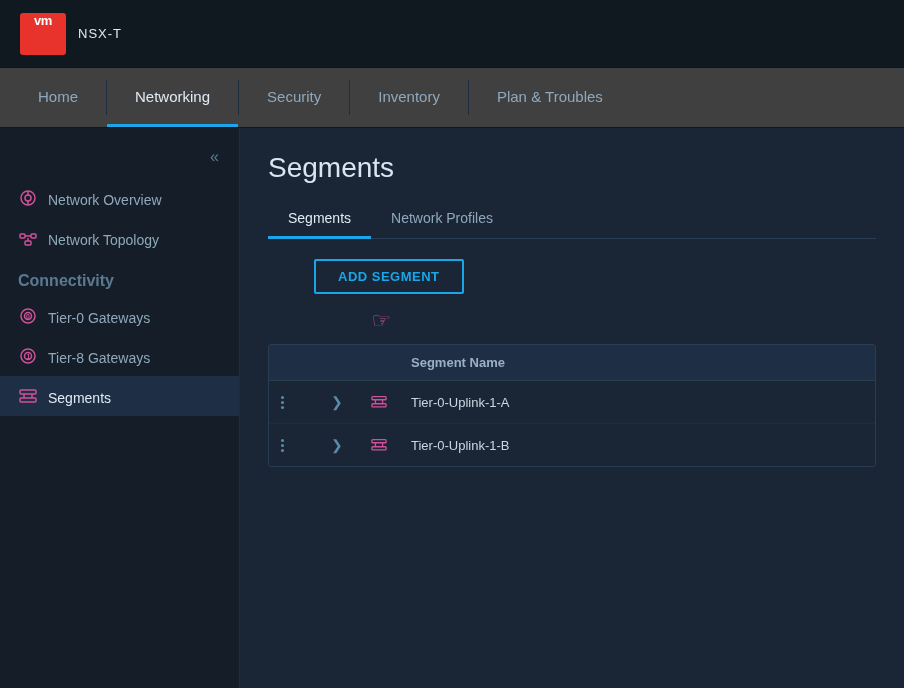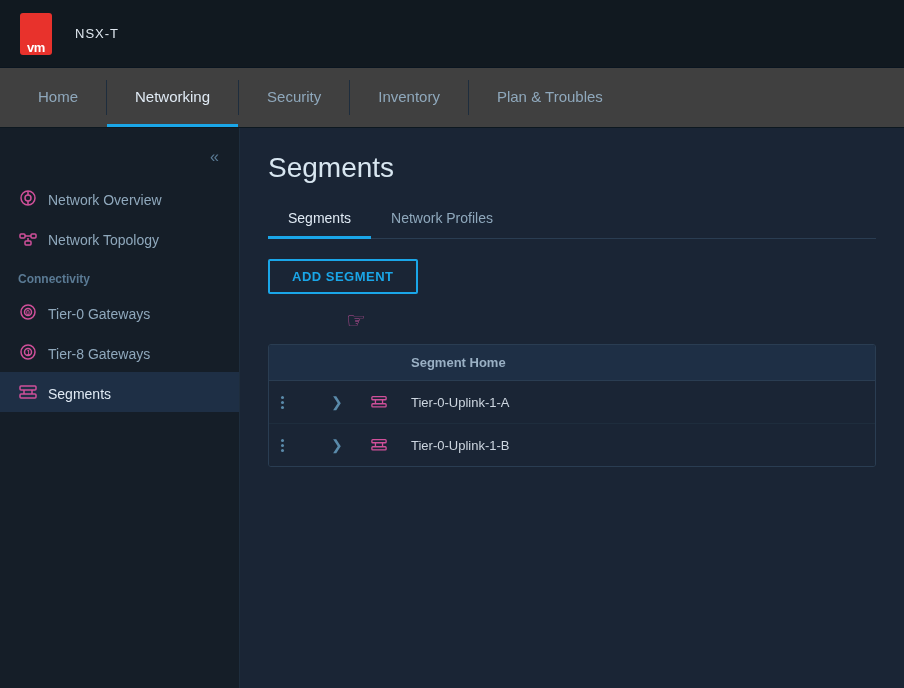--- a/index.html
+++ b/index.html
@@ -16,27 +16,27 @@
     .top-bar {
       background: #111920;
       height: 68px;
       display: flex;
       align-items: center;
       padding: 0 20px;
       border-bottom: 1px solid #0a1520;
     }
     .logo-box {
       background: #e8322c;
-      width: 32px;
+      width: 46px;
       height: 42px;
       display: flex;
-      align-items: flex-end;
+      align-items: flex-start;
       justify-content: center;
       border-radius: 3px;
-      margin-right: 23px;
+      margin-right: 12px;
     }
     .logo-text {
       color: white;
       font-size: 13px;
       font-weight: 700;
       letter-spacing: -0.5px;
     }
     .app-title {
       color: #e0e8f0;
       font-size: 13px;
@@ -106,21 +106,21 @@
       font-size: 14px;
       color: #8fa8bc;
       gap: 10px;
     }
     .sidebar-item.active {
       background: #1e2f45;
       color: #e0eaf4;
     }
     .sidebar-section-label {
       padding: 14px 18px 6px;
-      font-size: 12px;
+      font-size: 16px;
       color: #5a7a94;
       text-transform: none;
       font-weight: 600;
     }
     .sidebar-icon {
       width: 20px;
       height: 20px;
       flex-shrink: 0;
       display: flex;
       align-items: center;
@@ -168,20 +168,21 @@
       color: #1aa6e8;
       padding: 8px 22px;
       font-size: 13px;
       font-weight: 600;
       letter-spacing: 0.5px;
       cursor: pointer;
       border-radius: 2px;
       margin-bottom: 18px;
       text-transform: uppercase;
       position: relative;
+      margin-left: 46px;
     }
 
     
     .cursor-icon {
       position: absolute;
       bottom: -18px;
       left: 50%;
       transform: translateX(-20%);
       font-size: 20px;
       color: #c0509a;
@@ -353,21 +354,21 @@
       </button>
       <span class="cursor-icon" style="position:absolute; bottom:-22px; left:55%; color:#c0509a; font-size:22px;">☞</span>
     </div>
 
     
     <div class="segment-table">
       <div class="table-header">
         <div class="table-header-cell"></div>
         <div class="table-header-cell"></div>
         <div class="table-header-cell"></div>
-        <div class="table-header-cell">Segment Home</div>
+        <div class="table-header-cell">Segment Name</div>
       </div>
 
       <div class="table-row">
         <div class="table-cell">
           <div class="dots-icon">
             <div class="dot"></div>
             <div class="dot"></div>
             <div class="dot"></div>
           </div>
         </div>

